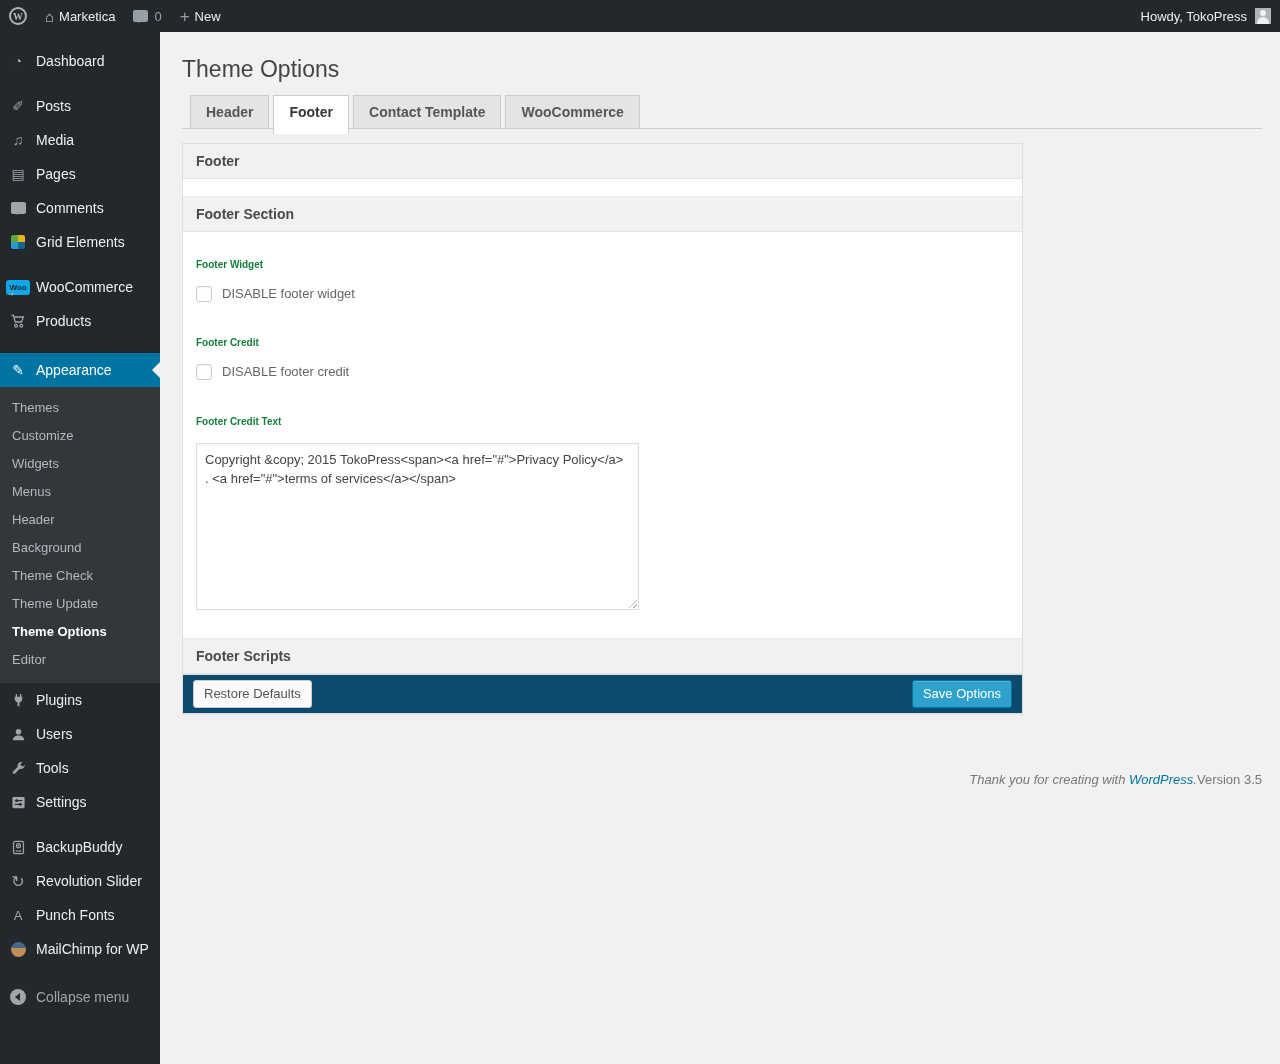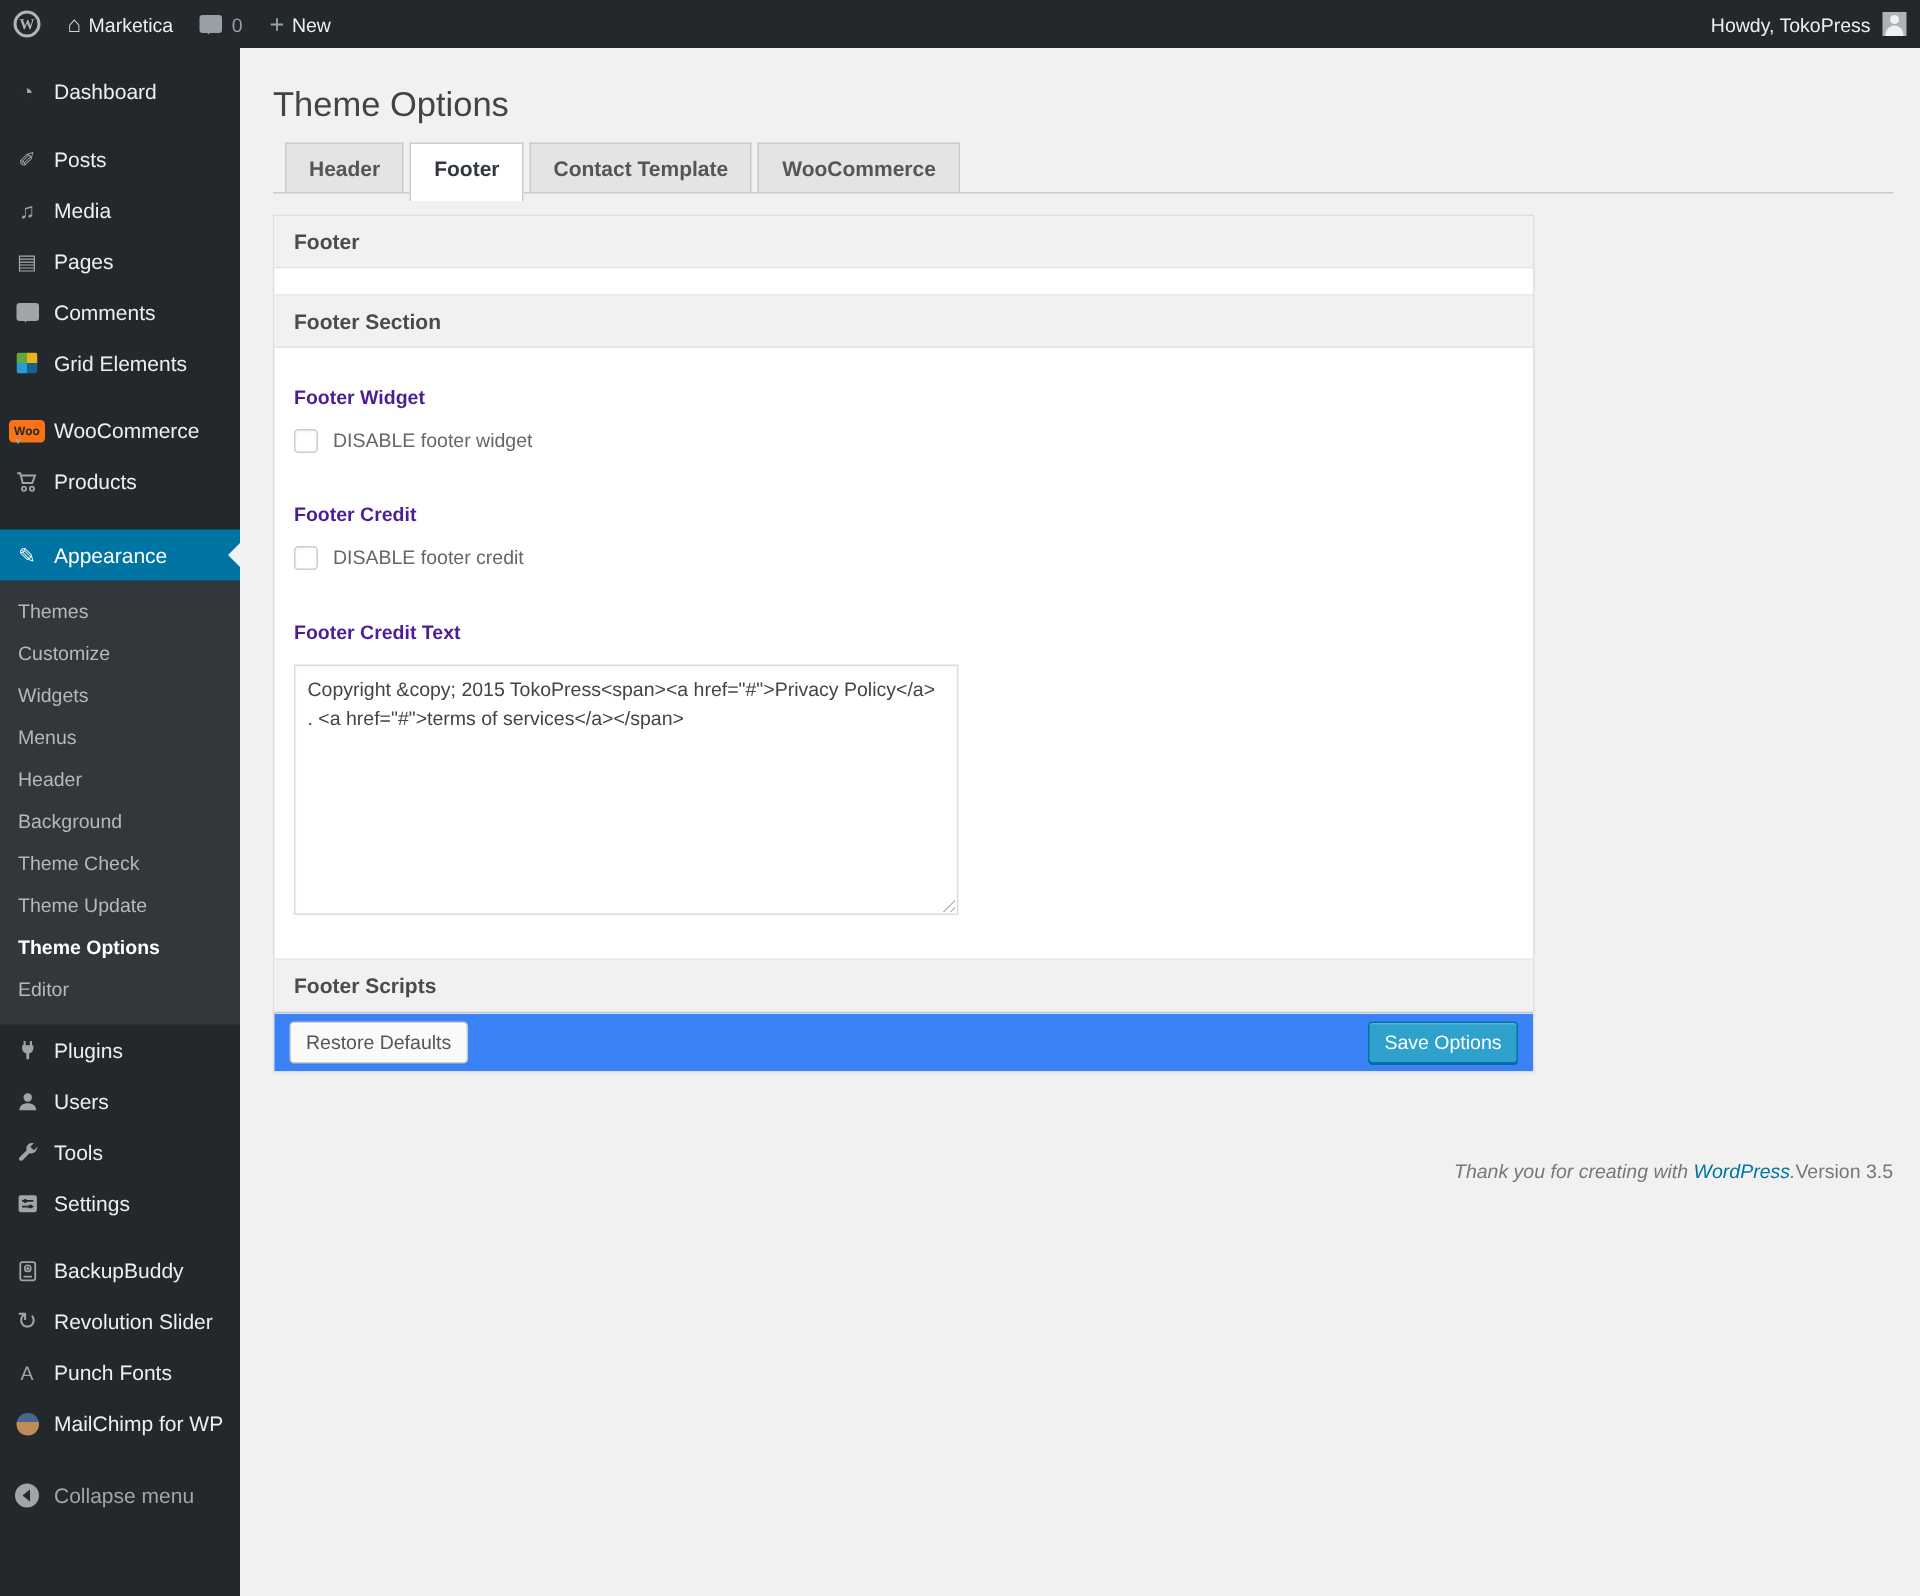--- a/index.html
+++ b/index.html
@@ -37,58 +37,58 @@
     border:8px solid transparent;border-right-color:#f1f1f1;border-left-width:0}
   .submenu{background:#32373c;padding:7px 0 9px}
   .smitem{display:block;padding:7px 12px;font-size:13px;color:#b4b9be;cursor:pointer;line-height:14px}
   .smitem.current{color:#fff;font-weight:700}
   .collapse-row{margin-top:14px;color:#a0a5aa}
   .collapseicon{width:16px;height:16px;border-radius:50%;background:#a0a5aa;display:flex;align-items:center;justify-content:center}
   .collapseicon::before{content:"";border:4px solid transparent;border-right:5px solid #23282d;margin-left:-5px}
   .gridicon{width:14px;height:14px;border-radius:2px;
     background:linear-gradient(to right,#62a73b 0 50%,#e7b41f 50% 100%) top / 100% 50% no-repeat,
                linear-gradient(to right,#2b99d4 0 50%,#17628f 50% 100%) bottom / 100% 50% no-repeat}
-  .woobadge{min-width:24px;height:15px;background:#f97316;border-radius:3px;color:#23282d;font-size:8px;
+  .woobadge{min-width:24px;height:15px;background:#0ea5e9;border-radius:3px;color:#23282d;font-size:8px;
     font-weight:700;display:flex;align-items:center;justify-content:center;position:relative;padding:0 2px}
   .woobadge::after{content:"";position:absolute;left:4px;bottom:-3px;border:2px solid transparent;border-top:3px solid #a0a5aa}
   .mcicon{width:15px;height:15px;border-radius:50%;background:linear-gradient(#47688e 0 42%,#c08d57 42% 100%)}
   .sbubble{width:15px;height:12px;background:#a0a5aa;border-radius:2px;position:relative;display:inline-block}
   .sbubble::after{content:"";position:absolute;left:3px;bottom:-4px;border:3px solid transparent;border-top:4px solid #a0a5aa}
   .micosvg{display:block}
   
   .content{margin-left:160px;padding:32px 18px 0 22px}
   h1.page-title{font-size:23px;font-weight:400;color:#444;padding-top:23px;line-height:29px}
   .tabs{display:flex;align-items:flex-start;border-bottom:1px solid #ccc;padding-left:8px;margin-top:11px}
   .tab{display:inline-block;background:#e4e4e4;border:1px solid #ccc;border-bottom:none;color:#555;
     font-size:14px;font-weight:600;padding:8px 15px;margin-right:4px;cursor:pointer;line-height:16px;text-decoration:none}
   .tab.active{background:#fff;color:#32373c;margin-bottom:-6px;padding-bottom:14px;position:relative;z-index:2}
   
   .panel{width:841px;margin-top:14px;background:#fff;border:1px solid #dedede;box-shadow:0 1px 1px rgba(0,0,0,.04)}
   .pbar{background:#f1f1f1;border-bottom:1px solid #e2e2e2;padding:9px 13px;font-size:14px;font-weight:600;
     color:#4a4a4a;line-height:16px}
   .pbar.bt{border-top:1px solid #e9e9e9}
   .pspacer{height:17px;background:#fff}
   .pbody{padding:0 13px}
-  .flabel{font-size:13px;font-weight:700;color:#4c1d95;line-height:16px}
+  .flabel{font-size:10px;font-weight:700;color:#15803d;line-height:16px}
   .mt25{margin-top:25px}.mt33{margin-top:33px}.mt34{margin-top:34px}
   .chkrow{display:flex;margin-top:13px;cursor:pointer}
   .chk{width:16px;height:16px;background:#fff;border:1px solid #ccc;border-radius:3px;
     box-shadow:inset 0 1px 2px rgba(0,0,0,.05);flex:none}
   .chklabel{margin-left:10px;font-size:13px;color:#666}
   .tawrap{position:relative;display:inline-block;margin-top:13px}
   .ta{width:443px;height:167px;border:1px solid #ddd;background:#fff;box-shadow:inset 0 1px 2px rgba(0,0,0,.05);
     padding:6px 8px;font:13px/19px "Liberation Sans",sans-serif;color:#444;resize:none;outline:none;display:block}
   .ta.script{height:162px}
   .grip{position:absolute;right:2px;bottom:2px;width:11px;height:11px;pointer-events:none;
     background:repeating-linear-gradient(-45deg,transparent 0 2px,#bfbfbf 2px 3px);
     clip-path:polygon(100% 0,100% 100%,0 100%)}
   .pb24{padding-bottom:24px}.pb54{padding-bottom:54px}
   .scriptrow{display:flex;align-items:flex-start}
   .help{margin:20px 0 0 16px;font-size:13px;color:#666;line-height:1.55;width:310px}
-  .actions{background:#3b82f6;border-top:1px solid #ddd;padding:5px 10px;display:flex;
+  .actions{background:#0c4a6e;border-top:1px solid #ddd;padding:5px 10px;display:flex;
     justify-content:space-between;align-items:center}
   .btn{display:inline-block;font-family:inherit;font-size:13px;line-height:26px;height:28px;
     padding:0 10px;border-radius:3px;cursor:pointer}
   .btn-secondary{background:#fafafa;border:1px solid #ccc;color:#555;
     box-shadow:inset 0 1px 0 #fff,0 1px 0 rgba(0,0,0,.06)}
   .btn-primary{background:#2ea2cc;border:1px solid #0074a2;color:#fff;
     box-shadow:inset 0 1px 0 rgba(120,200,230,.5),0 1px 0 rgba(0,86,132,.7)}
   
   .pagefoot{display:flex;justify-content:flex-end;margin-top:58px;font-size:13px;color:#777}
   .thanks{font-style:italic}

